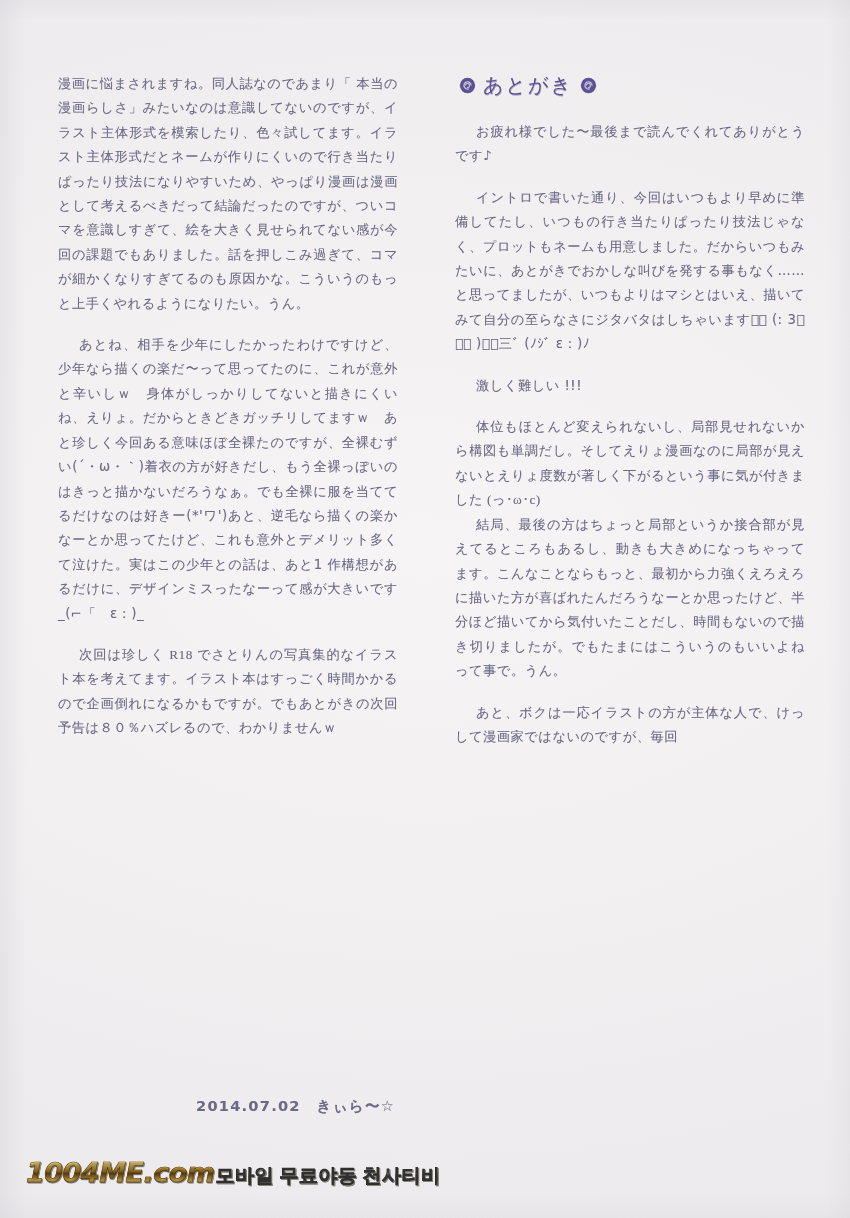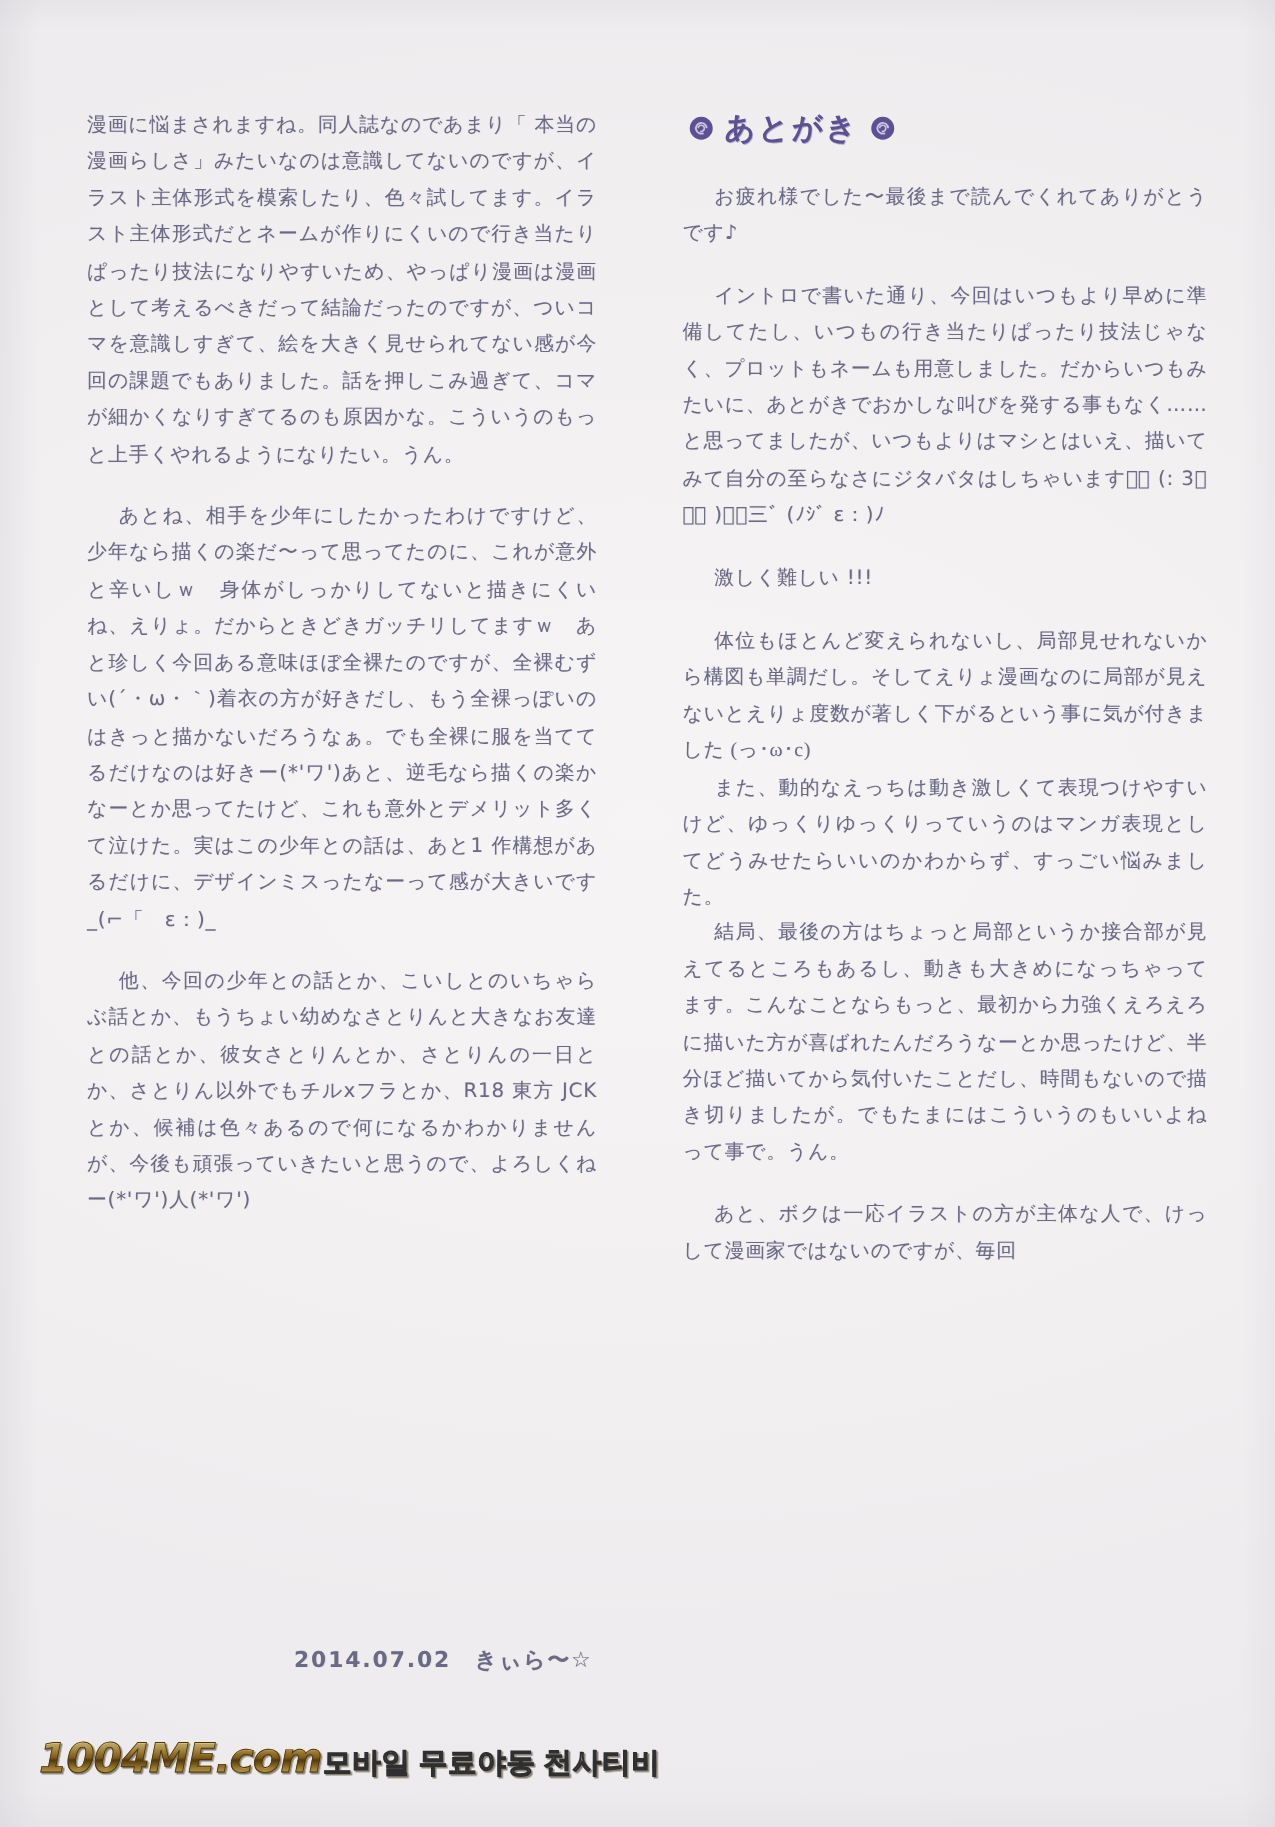--- a/index.html
+++ b/index.html
@@ -49,21 +49,21 @@
 
   .heading {
     display: flex;
     align-items: center;
     gap: 7px;
     margin: 0 0 22px 4px;
     height: 26px;
   }
   .heading-text {
     font-size: 20px;
-    font-weight: bold;
+    font-weight: normal;
     color: #5b5193;
     letter-spacing: 2px;
     line-height: 1;
     text-shadow: 0.5px 0.5px 0 rgba(91,81,147,.45);
   }
   .swirl {
     width: 17px;
     height: 17px;
     flex: 0 0 17px;
     display: block;
@@ -138,21 +138,21 @@
 </head>
 <body>
 
 <div id="page"></div>
 
 <div class="columns">
 
   <div class="col col-left">
     <p class="para">漫画に悩まされますね。同人誌なのであまり「 本当の漫画らしさ」みたいなのは意識してないのですが、イラスト主体形式を模索したり、色々試してます。イラスト主体形式だとネームが作りにくいので行き当たりぱったり技法になりやすいため、やっぱり漫画は漫画として考えるべきだって結論だったのですが、ついコマを意識しすぎて、絵を大きく見せられてない感が今回の課題でもありました。話を押しこみ過ぎて、コマが細かくなりすぎてるのも原因かな。こういうのもっと上手くやれるようになりたい。うん。</p>
     <p class="para indent">あとね、相手を少年にしたかったわけですけど、少年なら描くの楽だ〜って思ってたのに、これが意外と辛いしｗ　身体がしっかりしてないと描きにくいね、えりょ。だからときどきガッチリしてますｗ　あと珍しく今回ある意味ほぼ全裸たのですが、全裸むずい(´・ω・｀)着衣の方が好きだし、もう全裸っぽいのはきっと描かないだろうなぁ。でも全裸に服を当ててるだけなのは好きー(*'ワ')あと、逆毛なら描くの楽かなーとか思ってたけど、これも意外とデメリット多くて泣けた。実はこの少年との話は、あと1 作構想があるだけに、デザインミスったなーって感が大きいです _(⌐「　ε：)_</p>
-    <p class="para indent last">他、今回の少年との話とか、こいしとのいちゃらぶ話とか、もうちょい幼めなさとりんと大きなお友達との話とか、彼女さとりんとか、さとりんの一日とか、さとりん以外でもチルxフラとか、R18 東方 JCK とか、候補は色々あるので何になるかわかりませんが、今後も頑張っていきたいと思うので、よろしくねー(*'ワ')人(*'ワ')</p>
+    <p class="para indent tight">次回は珍しく R18 でさとりんの写真集的なイラスト本を考えてます。イラスト本はすっごく時間かかるので企画倒れになるかもですが。でもあとがきの次回予告は８０％ハズレるので、わかりませんｗ</p>
   </div>
 
   <div class="byline">2014.07.02　きぃら〜☆</div>
 
   <div class="col col-right">
 
     <div class="heading">
       <span class="swirl-wrap">
         <svg class="swirl" viewBox="0 0 20 20" aria-hidden="true">
           <circle cx="10" cy="10" r="9" fill="#5b5193"></circle>
@@ -167,21 +167,20 @@
           <path d="M14.2 10a4.2 4.2 0 1 0-2.4 3.8" fill="none" stroke="#c9c4e0" stroke-width="1.5"></path>
           <path d="M7.6 10a2.4 2.4 0 1 1 1.6 2.3" fill="none" stroke="#c9c4e0" stroke-width="1.3"></path>
         </svg>
       </span>
     </div>
 
     <p class="para indent">お疲れ様でした〜最後まで読んでくれてありがとうです♪</p>
     <p class="para indent">イントロで書いた通り、今回はいつもより早めに準備してたし、いつもの行き当たりぱったり技法じゃなく、プロットもネームも用意しました。だからいつもみたいに、あとがきでおかしな叫びを発する事もなく……と思ってましたが、いつもよりはマシとはいえ、描いてみて自分の至らなさにジタバタはしちゃいますねﾞ (: 3ﾉｼﾞ )ﾉｼ三ﾞ (ﾉｼﾞ ε：)ﾉ</p>
     <p class="para indent">激しく難しい !!!</p>
     <p class="para indent tight">体位もほとんど変えられないし、局部見せれないから構図も単調だし。そしてえりょ漫画なのに局部が見えないとえりょ度数が著しく下がるという事に気が付きました (っ･ω･c)</p>
-    <p class="para indent tight">また、動的なえっちは動き激しくて表現つけやすいけど、ゆっくりゆっくりっていうのはマンガ表現としてどうみせたらいいのかわからず、すっごい悩みました。</p>
     <p class="para indent">結局、最後の方はちょっと局部というか接合部が見えてるところもあるし、動きも大きめになっちゃってます。こんなことならもっと、最初から力強くえろえろに描いた方が喜ばれたんだろうなーとか思ったけど、半分ほど描いてから気付いたことだし、時間もないので描き切りましたが。でもたまにはこういうのもいいよねって事で。うん。</p>
     <p class="para indent last">あと、ボクは一応イラストの方が主体な人で、けっして漫画家ではないのですが、毎回</p>
   </div>
 
   <div class="watermark">
     <span class="wm-main">1004ME.com</span>
     <span class="wm-sub">모바일 무료야동 천사티비</span>
   </div>
 
 </div>

